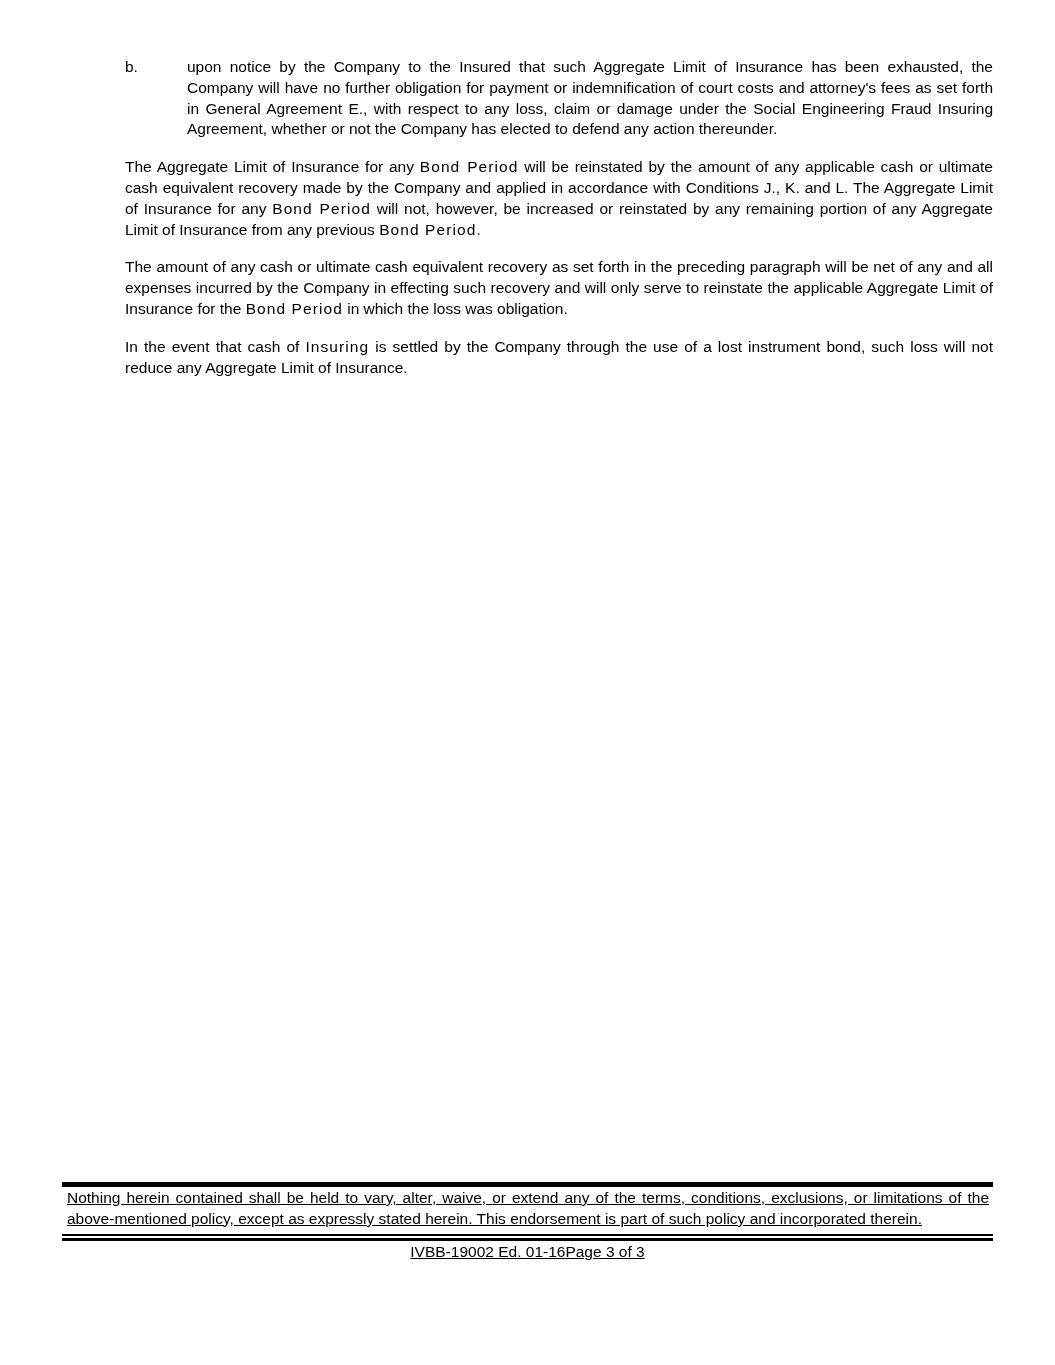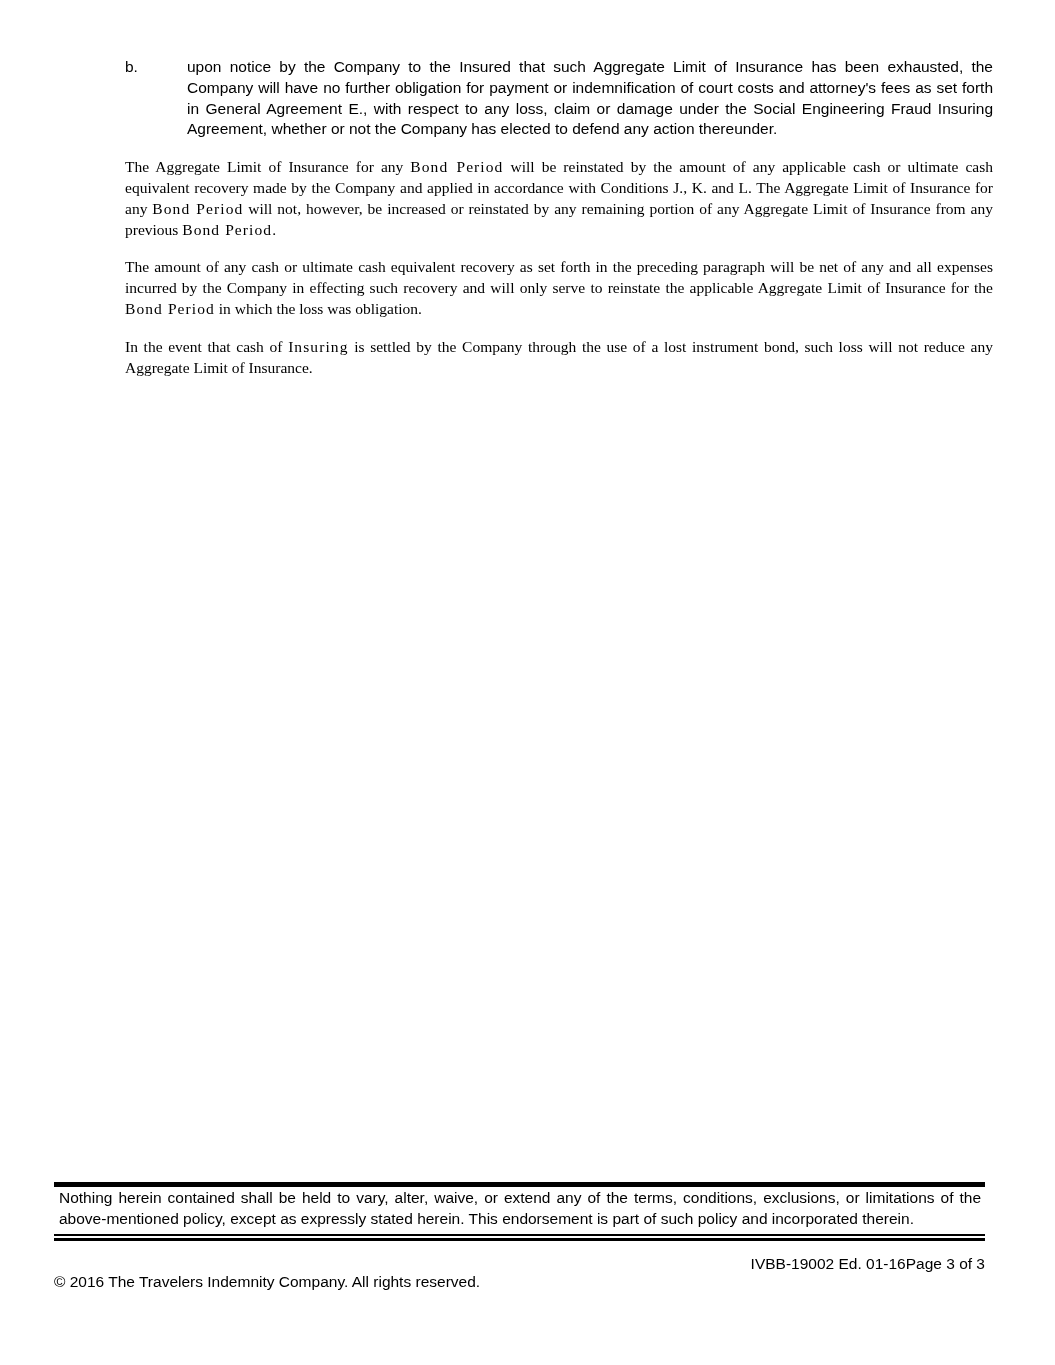--- a/index.html
+++ b/index.html
@@ -34,32 +34,32 @@
     width: 62px;
     flex: 0 0 62px;
   }
   .list-text {
     flex: 1 1 auto;
     text-align: justify;
   }
   .para {
     text-align: justify;
     margin-bottom: 17px;
-    font-family: Liberation Serif, serif;
   }
   .term {
     letter-spacing: 0.07em;
   }
   .footer {
     position: absolute;
     top: 1182px;
-    left: 54px;
+    left: 62px;
     width: 931px;
     font-size: 15.5px;
     line-height: 20.8px;
+    text-decoration: underline;
   }
   .bar-top {
     height: 5px;
     background: #000000;
   }
   .disclaimer {
     text-align: justify;
     padding: 1px 4px 4px 5px;
   }
   .rule-thin {
@@ -69,22 +69,22 @@
   .rule-gap {
     height: 2px;
     background: #ffffff;
   }
   .rule-thick {
     height: 3px;
     background: #000000;
   }
   .meta {
     display: flex;
-    justify-content: flex-end;
-    padding-top: 14px;
+    justify-content: center;
+    padding-top: 2px;
     line-height: 18.5px;
   }
   .copyright {
     line-height: 18.5px;
   }
 </style>
 </head>
 <body>
 
 <div class="page">
@@ -112,17 +112,16 @@
 
     <div class="rule-thin"></div>
     <div class="rule-gap"></div>
     <div class="rule-thick"></div>
 
     <div class="meta">
       <span>IVBB-19002 Ed. 01-16</span>
       <span>Page 3 of 3</span>
     </div>
 
-    <div class="copyright">© 2016 The Travelers Indemnity Company. All rights reserved.</div>
 
   </div>
 
 </div>
 
 </body></html>

